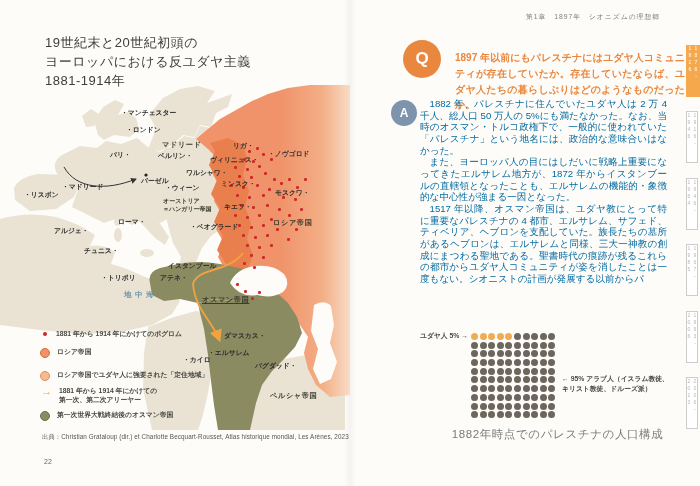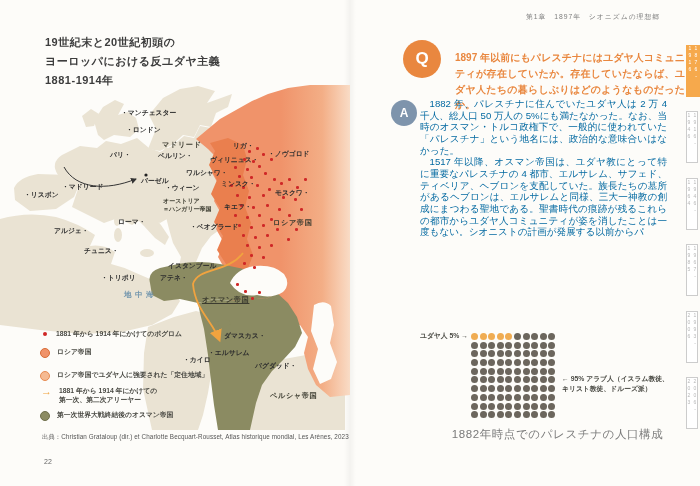--- a/index.html
+++ b/index.html
@@ -6,22 +6,22 @@
   body{
     width:700px;height:486px;position:relative;overflow:hidden;
     background:#fdfcf9;
     font-family:"Liberation Sans","DejaVu Sans",sans-serif;
     -webkit-font-smoothing:antialiased;
   }
   .fold{position:absolute;left:344px;top:0;width:12px;height:486px;
     background:linear-gradient(90deg,rgba(0,0,0,0) 0%,rgba(0,0,0,0.04) 50%,rgba(0,0,0,0) 100%);}
   
   .page-left{position:absolute;left:0;top:0;width:350px;height:486px;}
-  .map-title{position:absolute;left:45px;top:33px;font-size:11px;line-height:19px;
-    color:#3d3d3d;font-weight:700;white-space:pre-line;letter-spacing:0.5px;margin:0;}
+  .map-title{position:absolute;left:45px;top:33px;font-size:13px;line-height:19px;
+    color:#3d3d3d;font-weight:400;white-space:pre-line;letter-spacing:0.5px;margin:0;}
   .map{position:absolute;left:0;top:85px;width:350px;height:345px;}
   .map svg{position:absolute;left:0;top:0;}
   .annotation{position:absolute;left:42px;top:38px;font-size:7.5px;line-height:10.5px;
     font-weight:bold;color:#333;white-space:pre-line;}
   .city{position:absolute;font-size:6.8px;line-height:8px;font-weight:bold;color:#2e2e2e;white-space:pre-line;}
   .city.empire{font-size:7.2px;color:#3c3c30;letter-spacing:0.6px;}
   .city.empire-small{font-size:6px;letter-spacing:0;}
   .city.sea{color:#7396ad;letter-spacing:3.5px;font-size:7.5px;}
   .pdot{position:absolute;width:2.6px;height:2.6px;border-radius:50%;background:#cf2727;}
   
@@ -255,20 +255,21 @@
 
 <div class="page-right">
   <div class="chapter-header">第1章　1897年　シオニズムの理想郷</div>
 
   <div class="q-circle">Q</div>
   <p class="q-text">1897 年以前にもパレスチナにはユダヤ人コミュニティが存在していたか。存在していたならば、ユダヤ人たちの暮らしぶりはどのようなものだったか。</p>
 
   <div class="a-circle">A</div>
   <div class="a-text" id="answer">
       <p>1882 年、パレスチナに住んでいたユダヤ人は 2 万 4 千人、総人口 50 万人の 5%にも満たなかった。なお、当時のオスマン・トルコ政権下で、一般的に使われていた「パレスチナ」という地名には、政治的な意味合いはなかった。</p>
+      <p>また、ヨーロッパ人の目にはしだいに戦略上重要になってきたエルサレム地方が、1872 年からイスタンブールの直轄領となったことも、エルサレムの機能的・象徴的な中心性が強まる一因となった。</p>
       <p>1517 年以降、オスマン帝国は、ユダヤ教にとって特に重要なパレスチナの 4 都市、エルサレム、サフェド、ティベリア、ヘブロンを支配していた。族長たちの墓所があるヘブロンは、エルサレムと同様、三大一神教の創成にまつわる聖地である。聖書時代の痕跡が残るこれらの都市からユダヤ人コミュニティが姿を消したことは一度もない。シオニストの計画が発展する以前からパ</p>
     </div>
 
   <div class="waffle-label-left">ユダヤ人 5% →</div>
   <div class="waffle-grid" id="waffle">
       <span class="wdot jew"></span>
       <span class="wdot jew"></span>
       <span class="wdot jew"></span>
       <span class="wdot jew"></span>
       <span class="wdot jew"></span>

